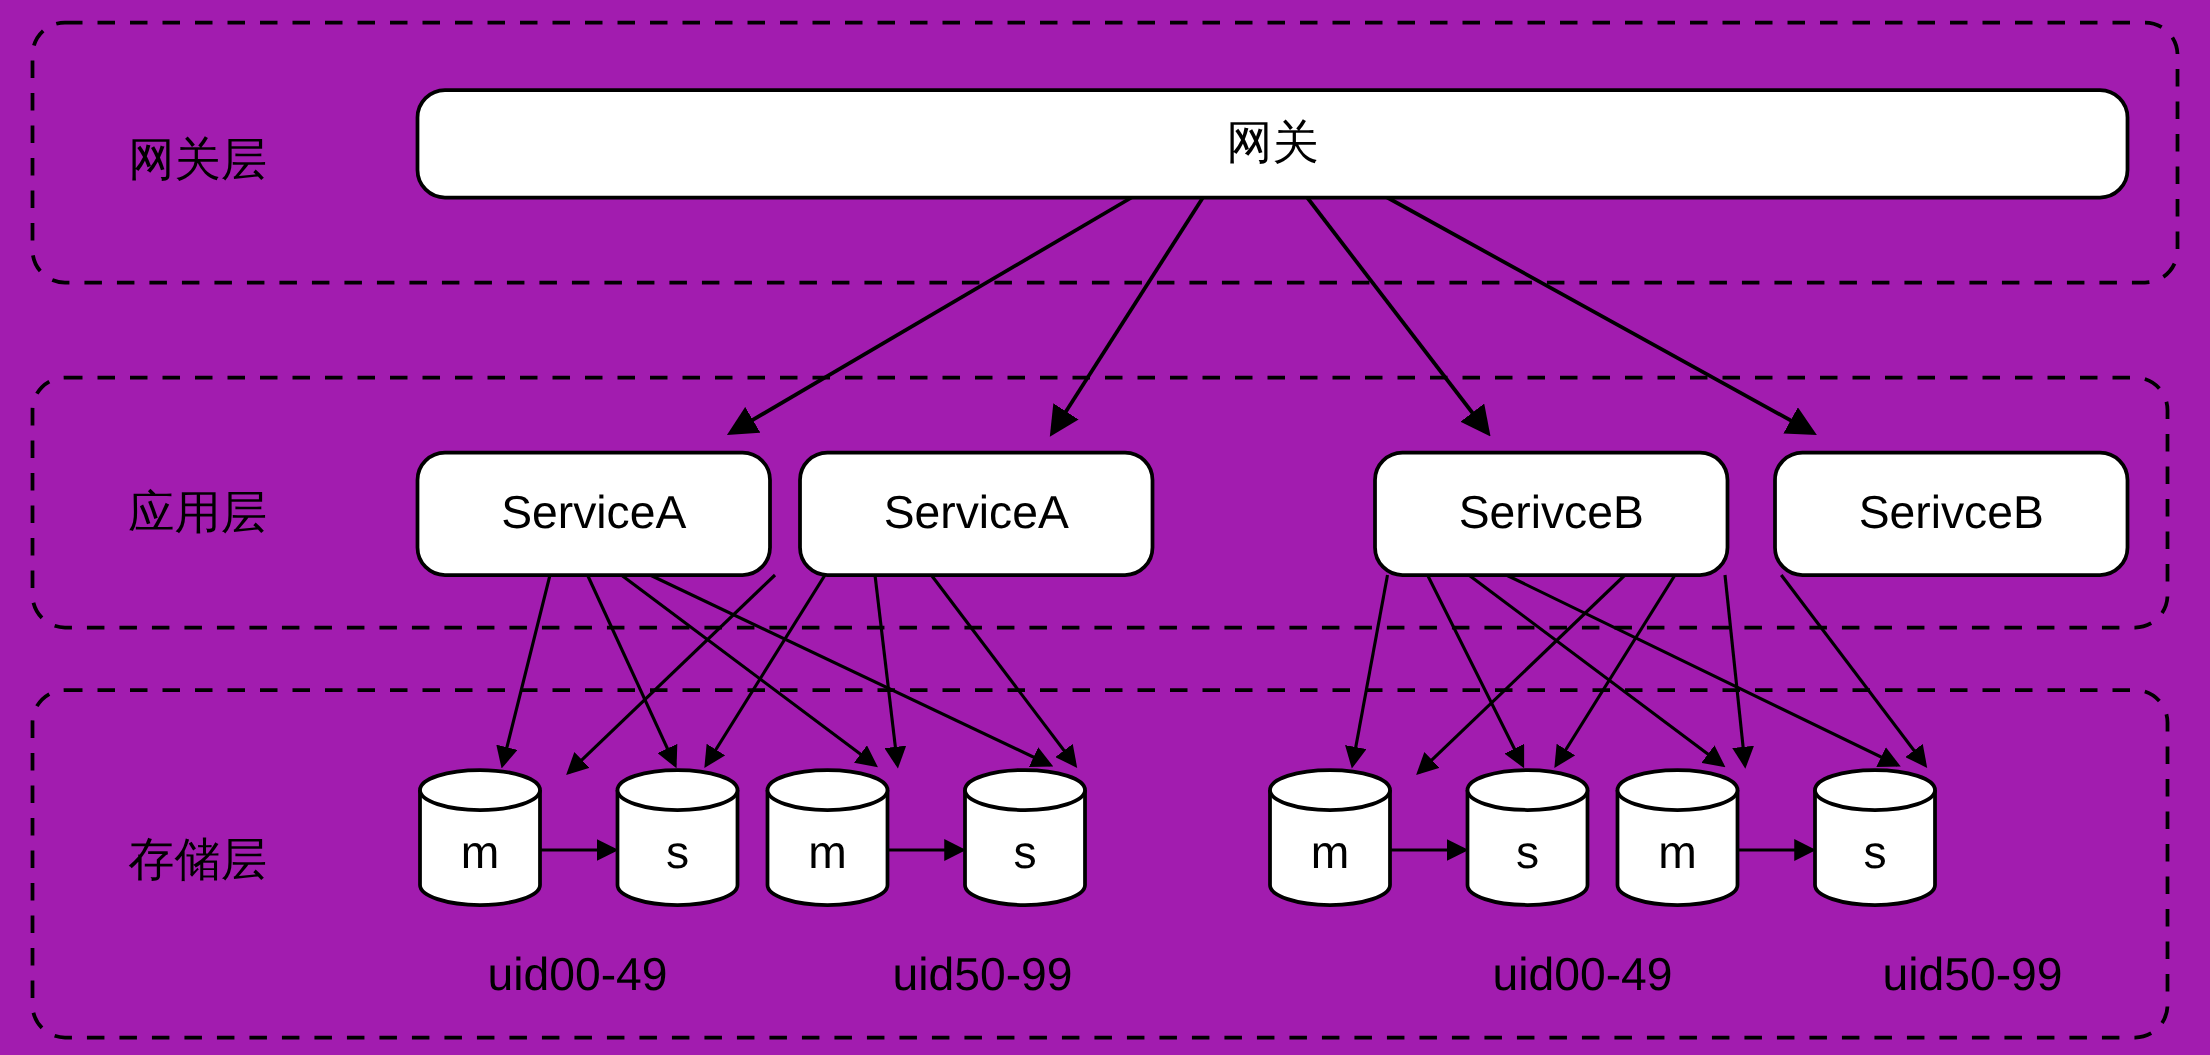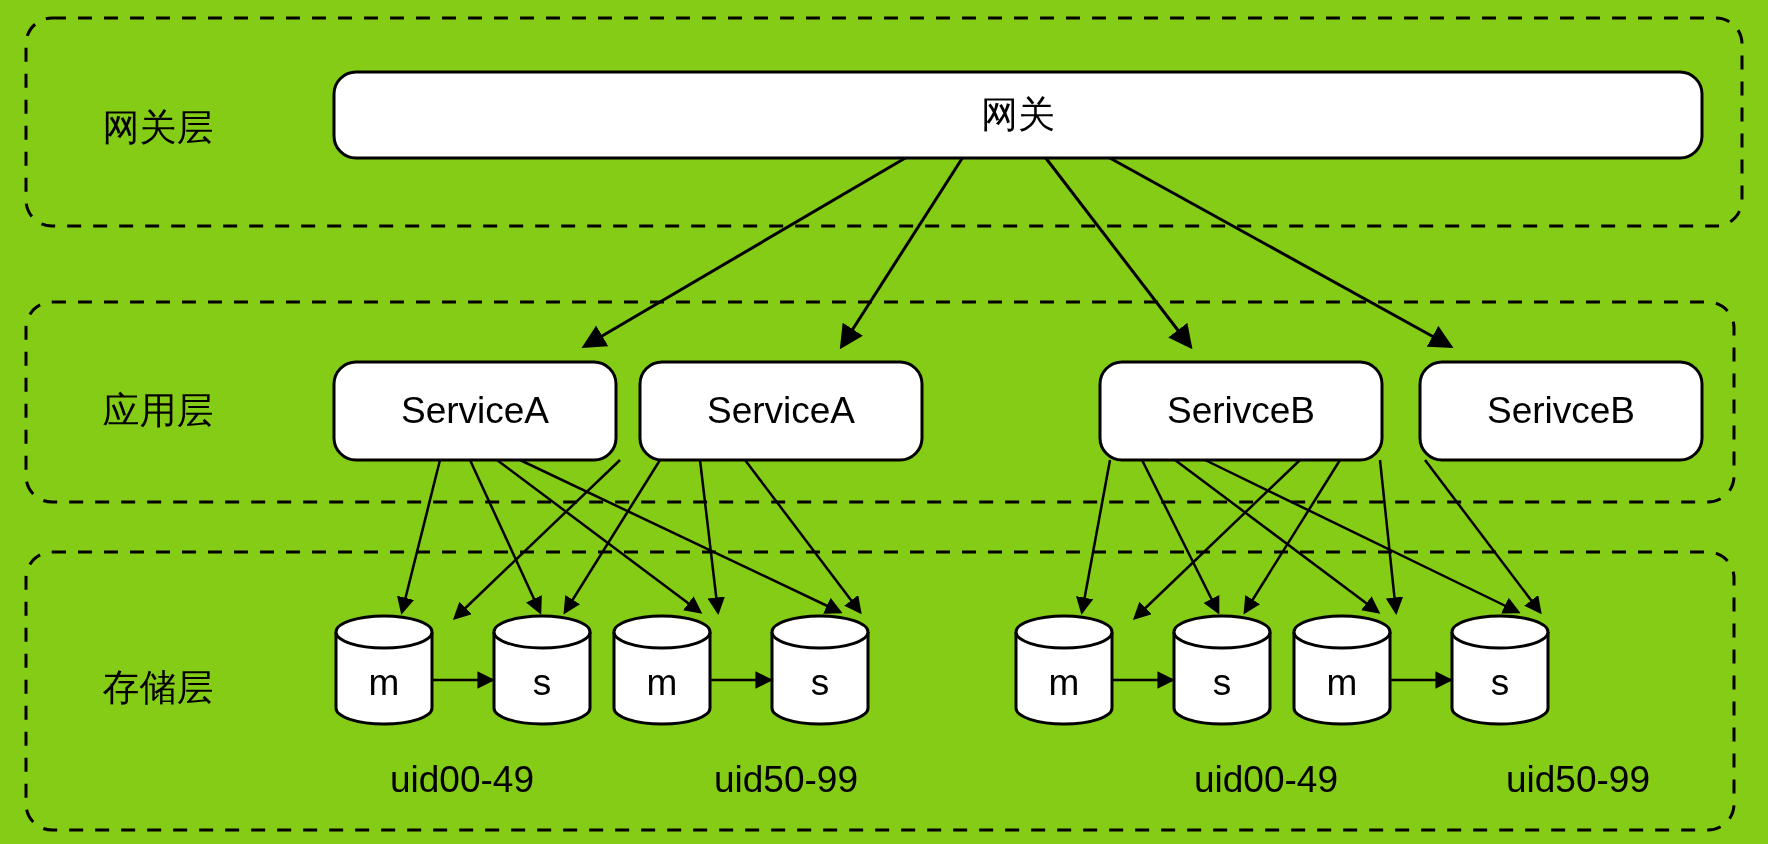--- a/index.html
+++ b/index.html
@@ -7,21 +7,21 @@
     padding: 0;
     background: #ffffff;
   }
   body {
     font-family: "Liberation Sans", "DejaVu Sans", sans-serif;
   }
   #stage {
     position: relative;
     width: 1768px;
     height: 844px;
-    background: #84cc16;
+    background: #a21caf;
     overflow: hidden;
   }
   #diagram {
     position: absolute;
     left: 0;
     top: 0;
     width: 1768px;
     height: 844px;
   }
   .layer-box {

